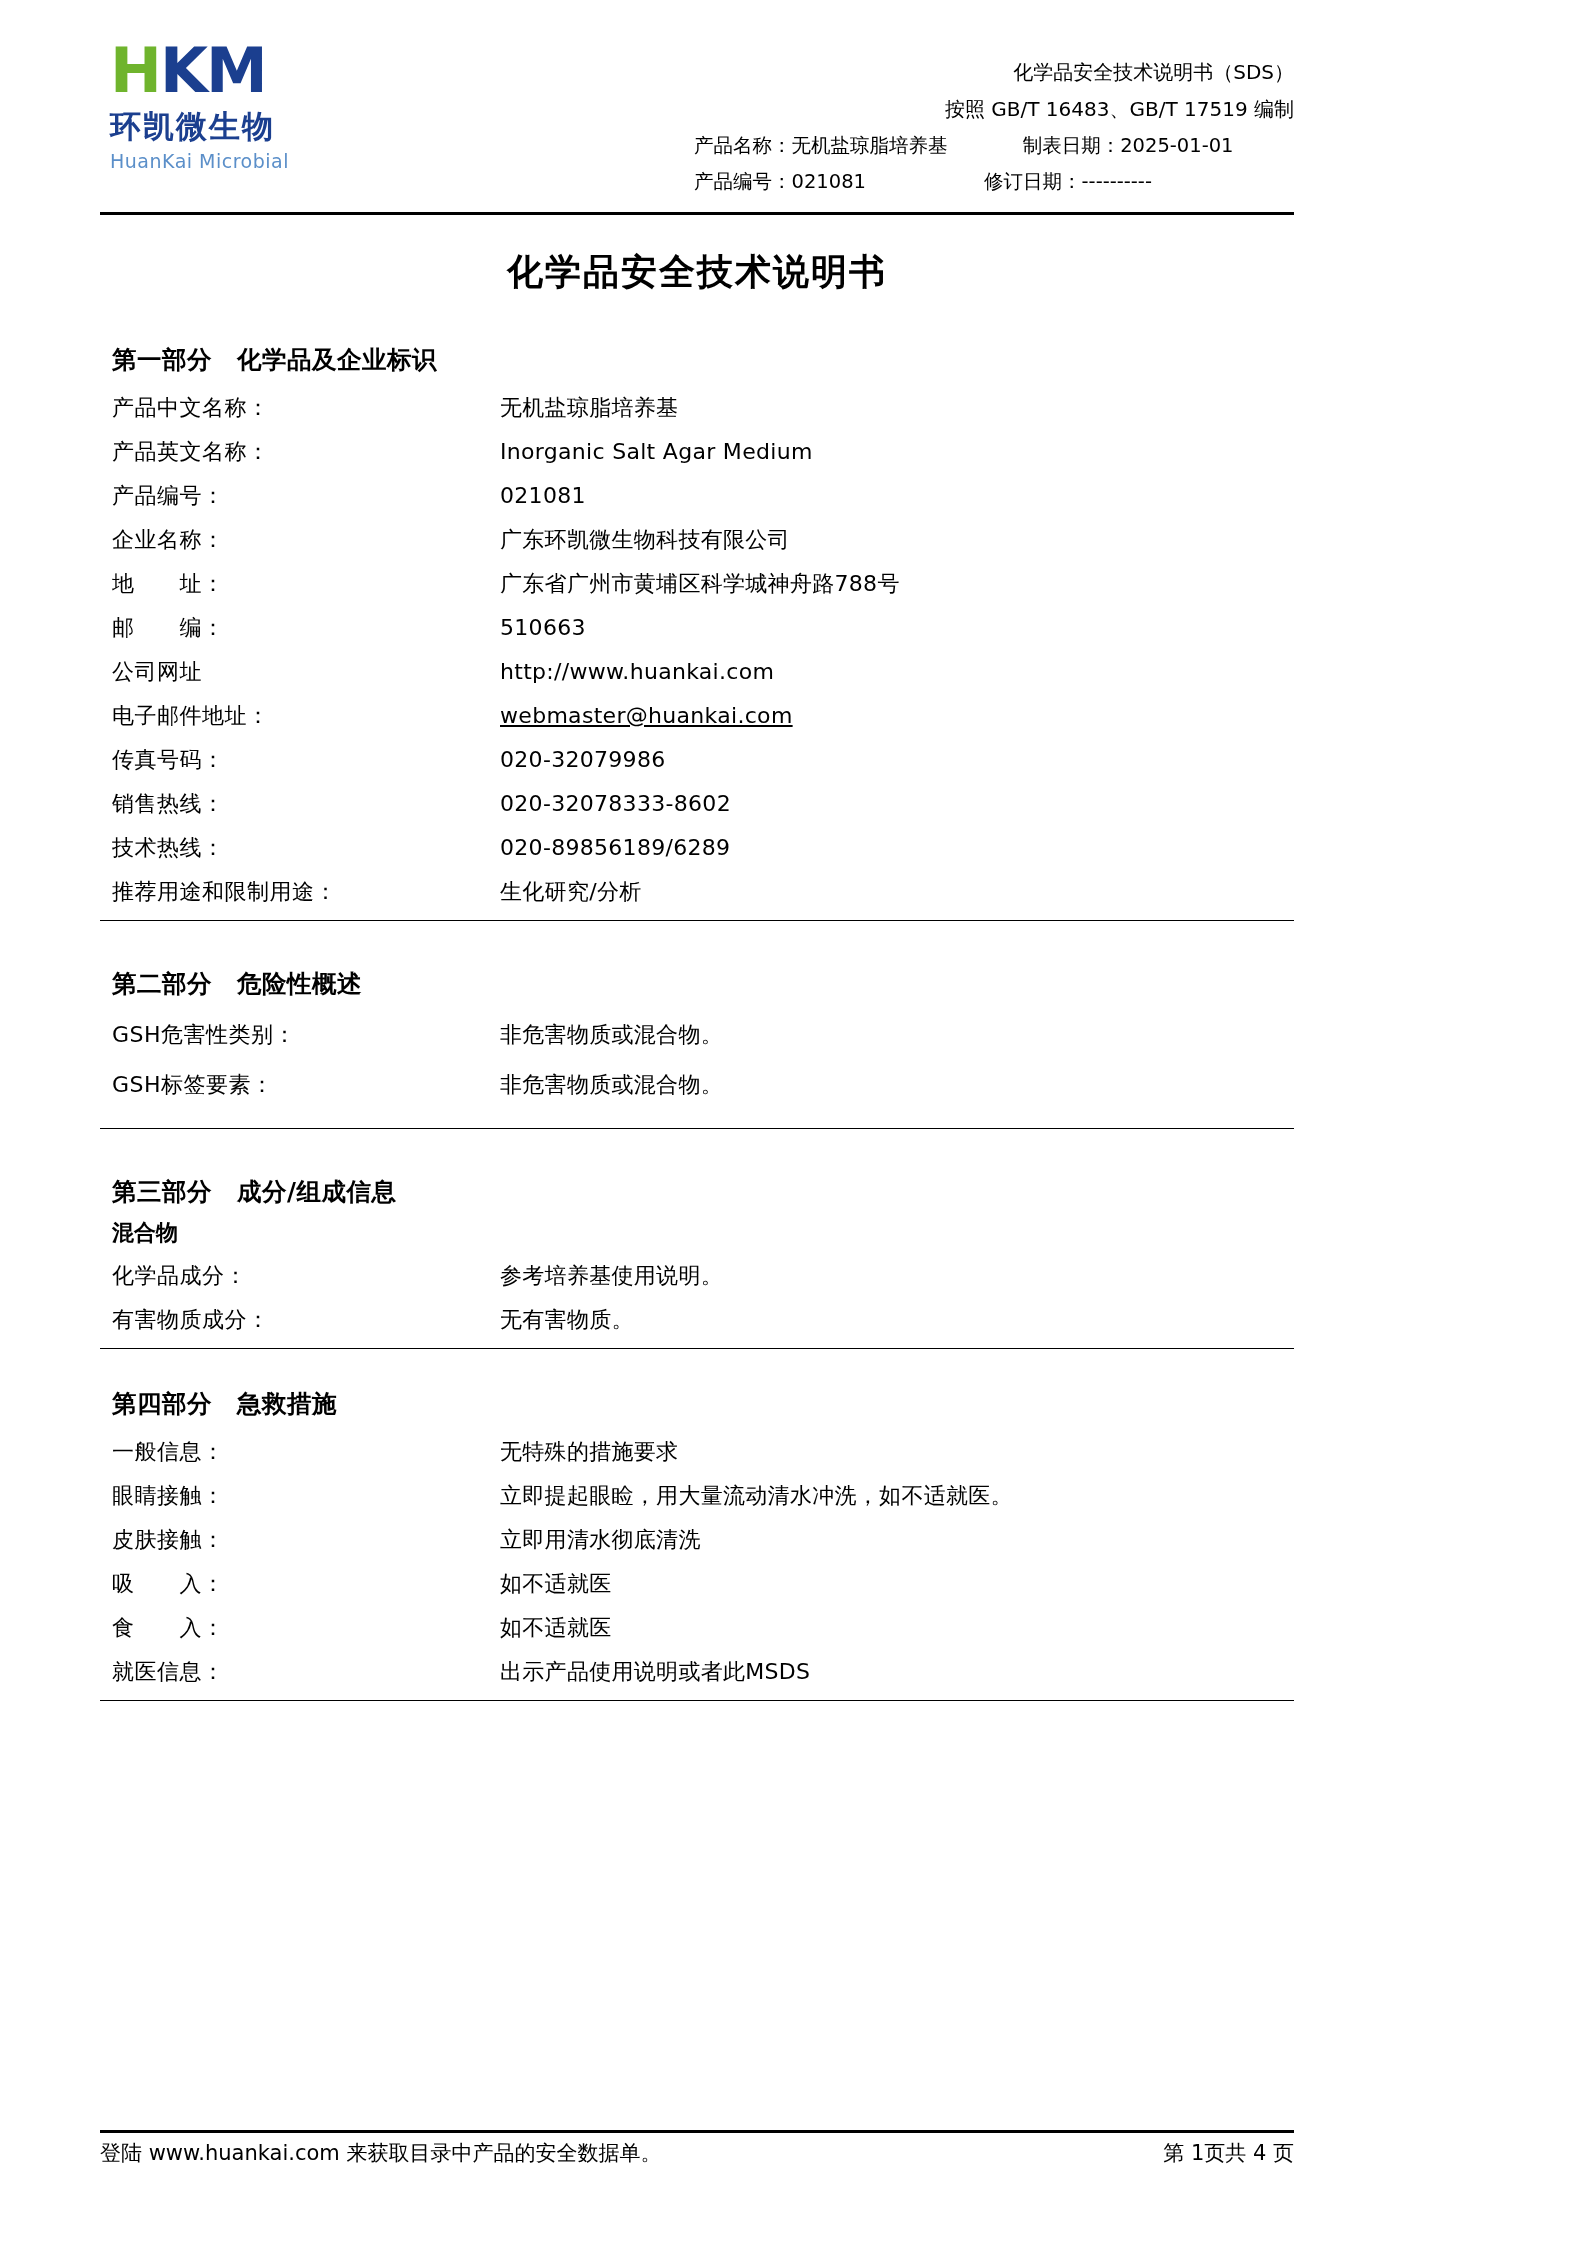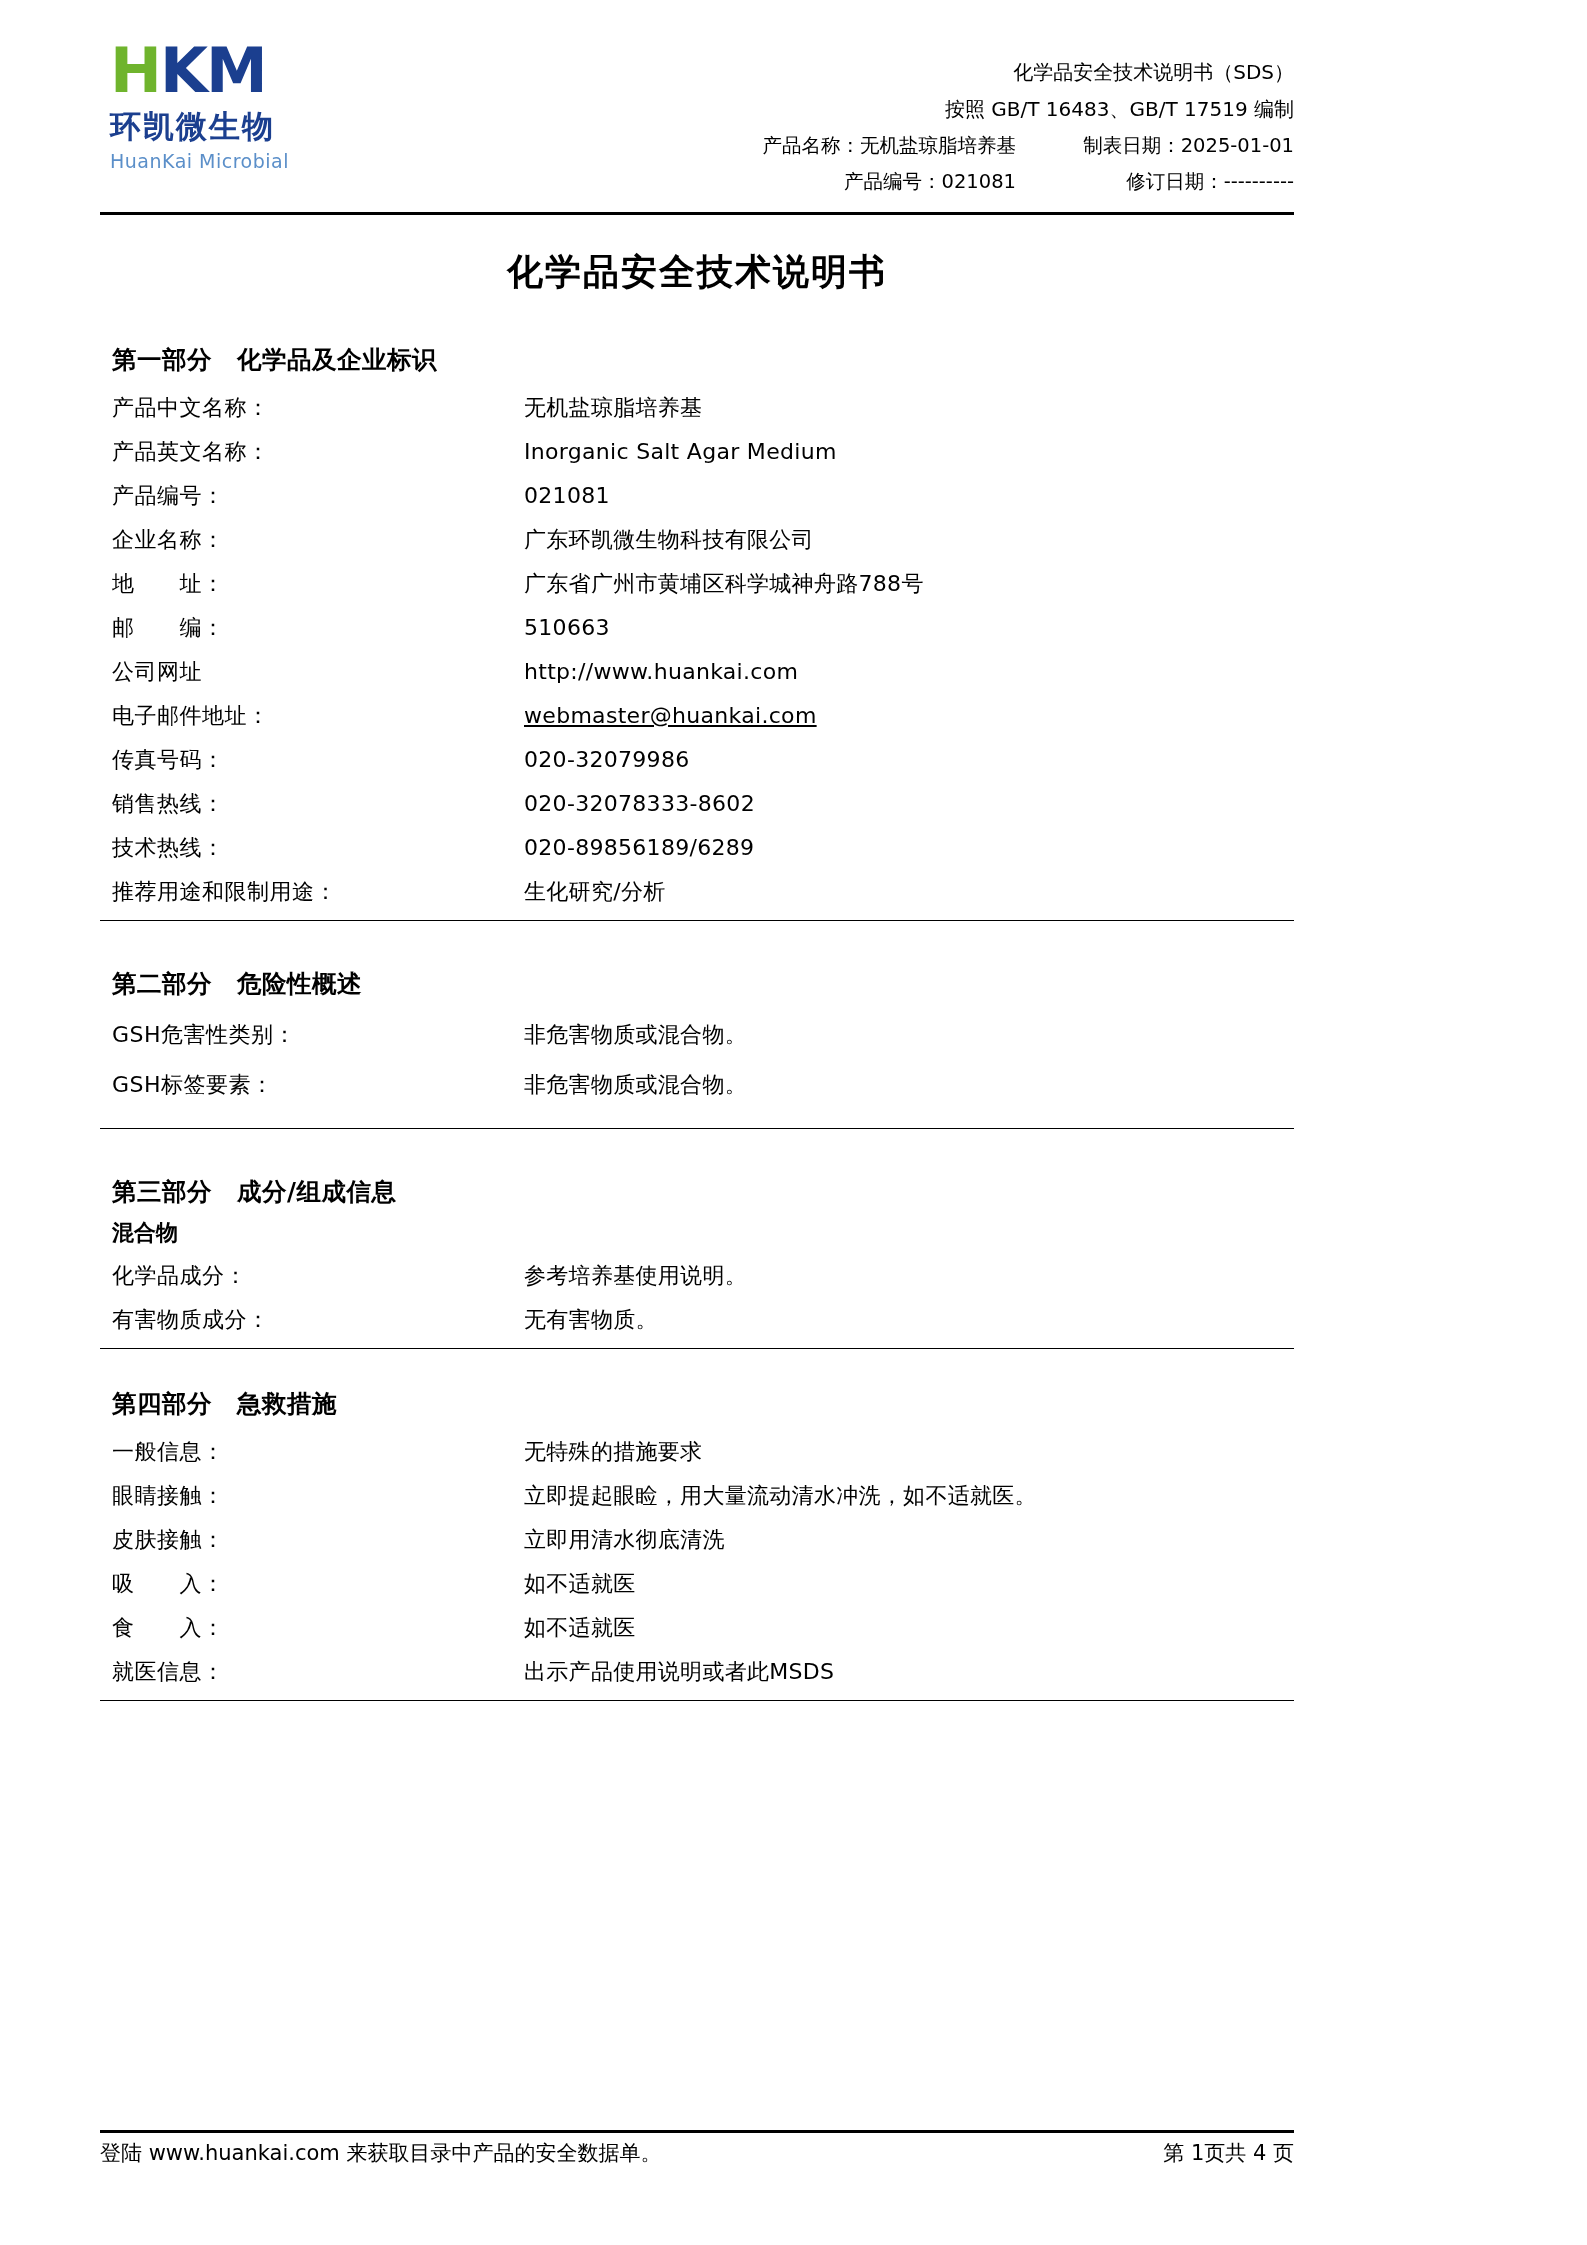--- a/index.html
+++ b/index.html
@@ -64,22 +64,22 @@
     text-align: right;
     font-size: 19.5px;
     line-height: 1.85;
     padding-top: 14px;
     min-width: 600px;
   }
   .header-right .line1 { font-size: 20px; }
   .header-right .line2 { font-size: 20px; }
   .hr-row {
     display: flex;
-    justify-content: flex-end;
-    gap: 30px;
+    justify-content: flex-start;
+    gap: 38px;
   }
   .hr-cell-left { text-align: right; }
   .hr-cell-right { text-align: right; min-width: 248px; }
 
   .rule-thick {
     border-bottom: 3px solid #000;
     margin-top: 12px;
   }
 
   
@@ -110,21 +110,20 @@
     margin-bottom: 2px;
   }
   .rows {
     margin-top: 6px;
   }
   .row {
     display: flex;
     align-items: baseline;
     padding: 7px 0 7px 0;
     font-size: 22px;
-    gap: 24px;
   }
   .row .label {
     width: 400px;
     flex: 0 0 400px;
     padding-left: 12px;
     box-sizing: border-box;
     letter-spacing: 0.5px;
   }
   .row .value {
     flex: 1;

